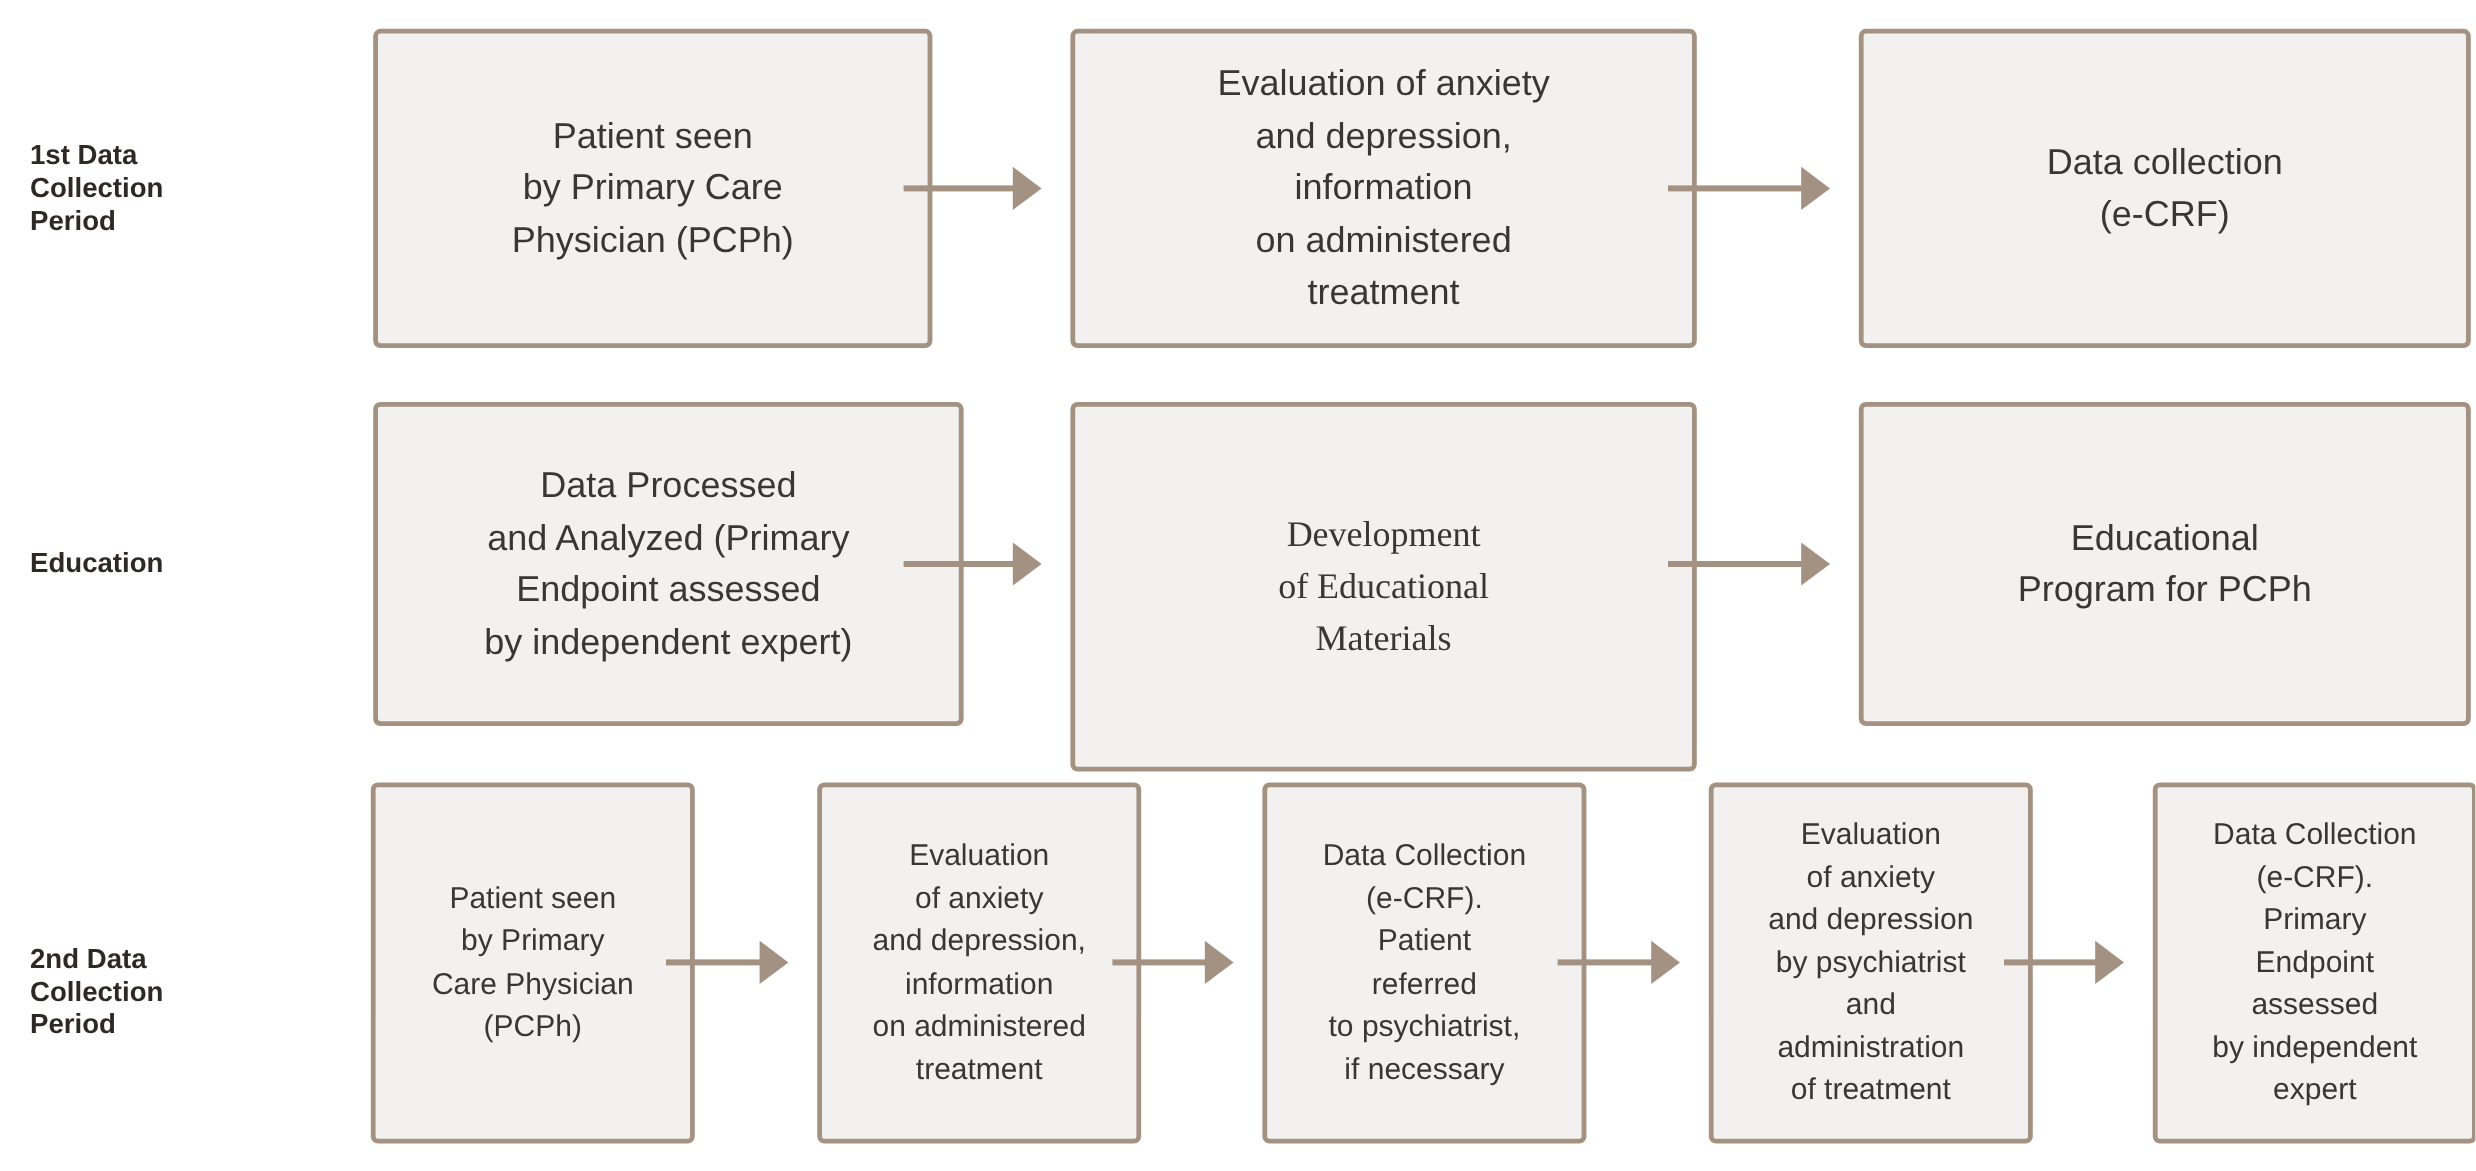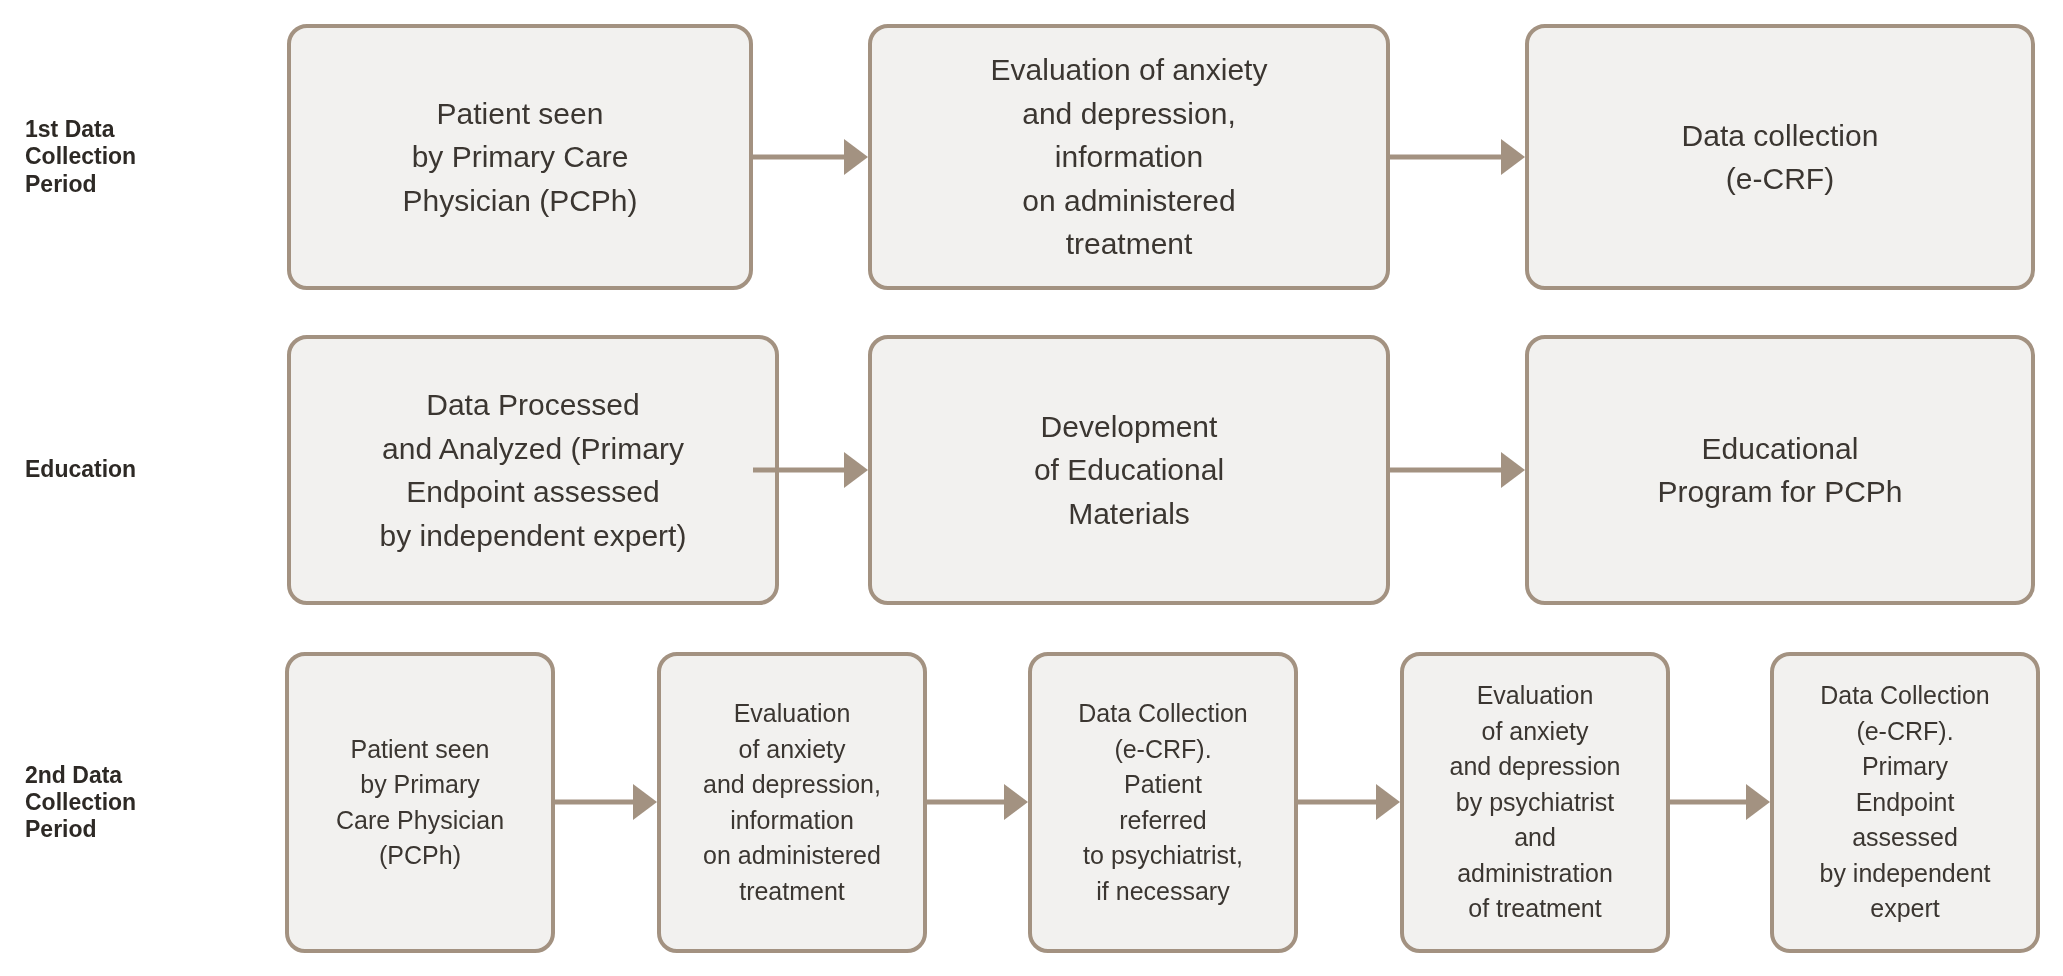--- a/index.html
+++ b/index.html
@@ -24,25 +24,26 @@
     font-size:23px;font-weight:bold;
     line-height:1.18;
     color:var(--label-text);
     white-space:pre-line;
   }
   .flow-box{
     position:absolute;
     box-sizing:border-box;
     background:var(--box-fill);
     border:4px solid var(--accent);
-    border-radius:20px;
+    border-radius:6px;
     display:flex;align-items:center;justify-content:center;
     text-align:center;
     color:var(--box-text);
     padding:8px 10px;
+    margin-left:24px;
   }
   .flow-box .box-text{
     white-space:pre-line;
   }
   .box-lg .box-text{font-size:30px;line-height:1.45;}
   .box-sm .box-text{font-size:25px;line-height:1.42;}
   .flow-arrow{position:absolute;height:40px;}
   .flow-arrow .shaft{
     position:absolute;left:0;right:18px;top:50%;
     transform:translateY(-50%);
@@ -96,35 +97,35 @@
   <div class="flow-box box-lg" style="left:287px;top:335px;width:492px;height:270px;">
     <span class="box-text">Data Processed
 and Analyzed (Primary
 Endpoint assessed
 by independent expert)</span>
   </div>
   <div class="flow-arrow" style="left:753px;top:450px;width:115px;">
     <span class="shaft"></span>
     <span class="head"></span>
   </div>
-  <div class="flow-box box-lg" style="left:868px;top:335px;width:522px;height:270px;">
+  <div class="flow-box box-lg" style="left:868px;top:335px;width:522px;height:308px;font-family:Liberation Serif, serif;">
     <span class="box-text">Development
 of Educational
 Materials</span>
   </div>
   <div class="flow-arrow" style="left:1390px;top:450px;width:135px;">
     <span class="shaft"></span>
     <span class="head"></span>
   </div>
   <div class="flow-box box-lg" style="left:1525px;top:335px;width:510px;height:270px;">
     <span class="box-text">Educational
 Program for PCPh</span>
   </div>
 
-  <div class="row-label" style="top:652px;height:301px;">2nd Data
+  <div class="row-label" style="top:676px;height:301px;">2nd Data
 Collection
 Period</div>
 
   <div class="flow-box box-sm" style="left:285px;top:652px;width:270px;height:301px;">
     <span class="box-text">Patient seen
 by Primary
 Care Physician
 (PCPh)</span>
   </div>
   <div class="flow-arrow" style="left:555px;top:782px;width:102px;">

